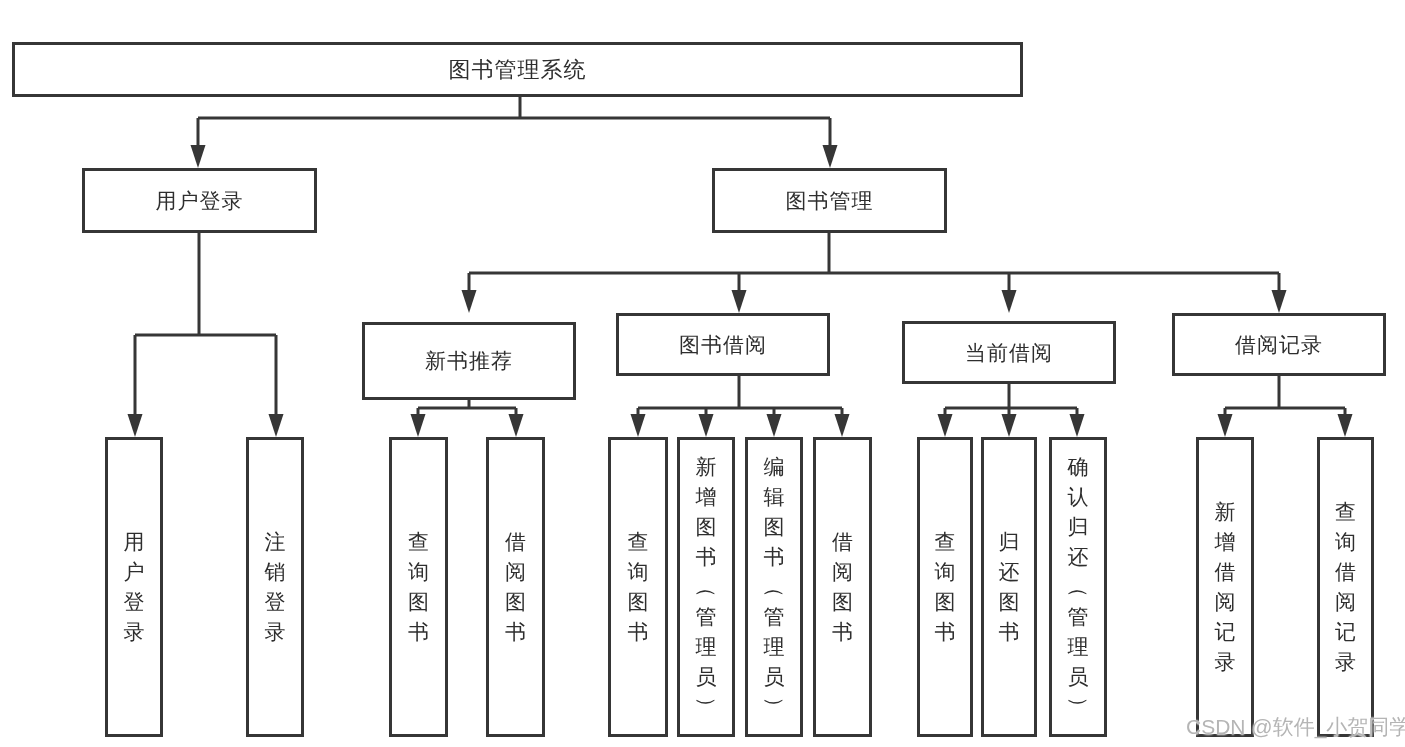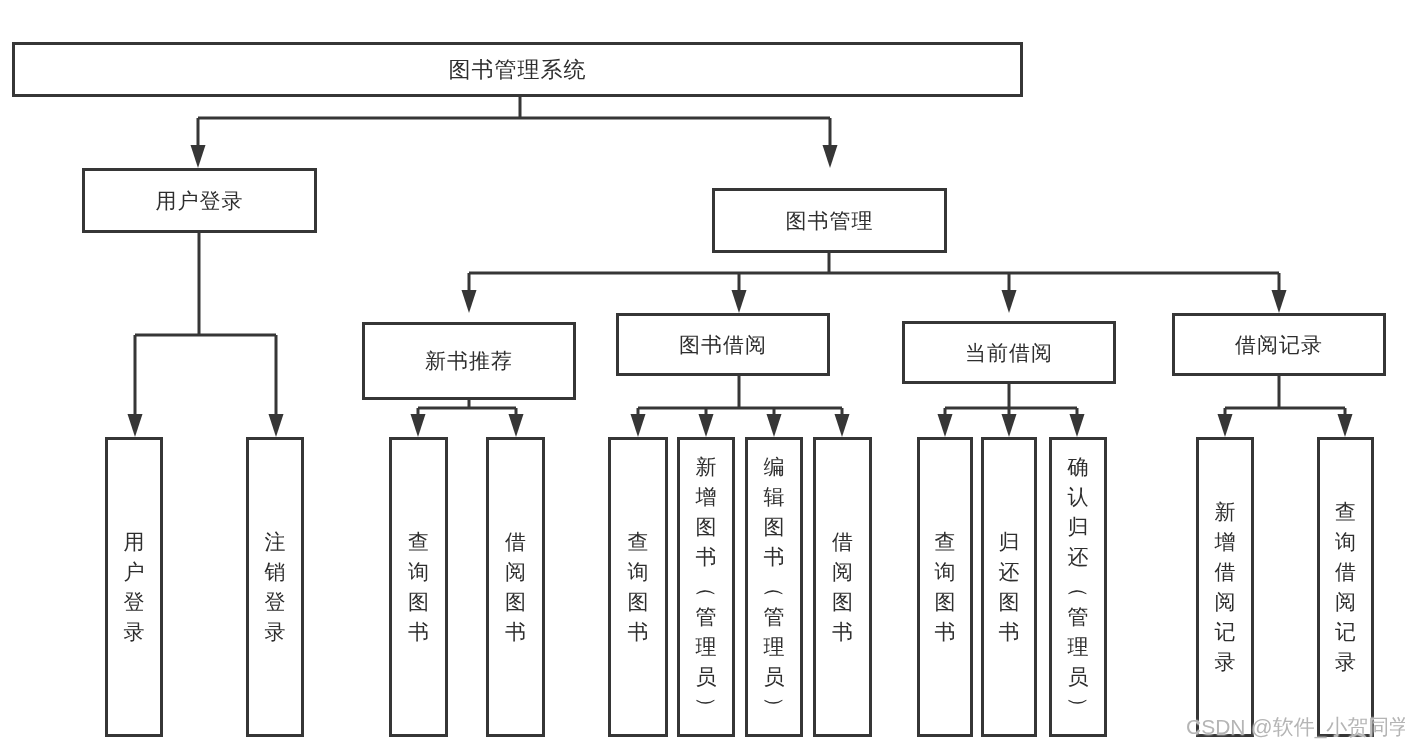--- a/index.html
+++ b/index.html
@@ -91,21 +91,21 @@
     </g>
   </svg>
 
   <div class="node root" style="left:12px;top:13px;width:1011px;height:55px;margin-top:29px;">
     <span class="hlabel">图书管理系统</span>
   </div>
 
   <div class="node" style="left:82px;top:168px;width:235px;height:65px;">
     <span class="hlabel">用户登录</span>
   </div>
-  <div class="node" style="left:712px;top:168px;width:235px;height:65px;margin-top:20px;">
+  <div class="node" style="left:712px;top:168px;width:235px;height:65px;">
     <span class="hlabel">图书管理</span>
   </div>
 
   <div class="node" style="left:362px;top:322px;width:214px;height:78px;">
     <span class="hlabel">新书推荐</span>
   </div>
   <div class="node" style="left:616px;top:313px;width:214px;height:63px;">
     <span class="hlabel">图书借阅</span>
   </div>
   <div class="node" style="left:902px;top:321px;width:214px;height:63px;">

